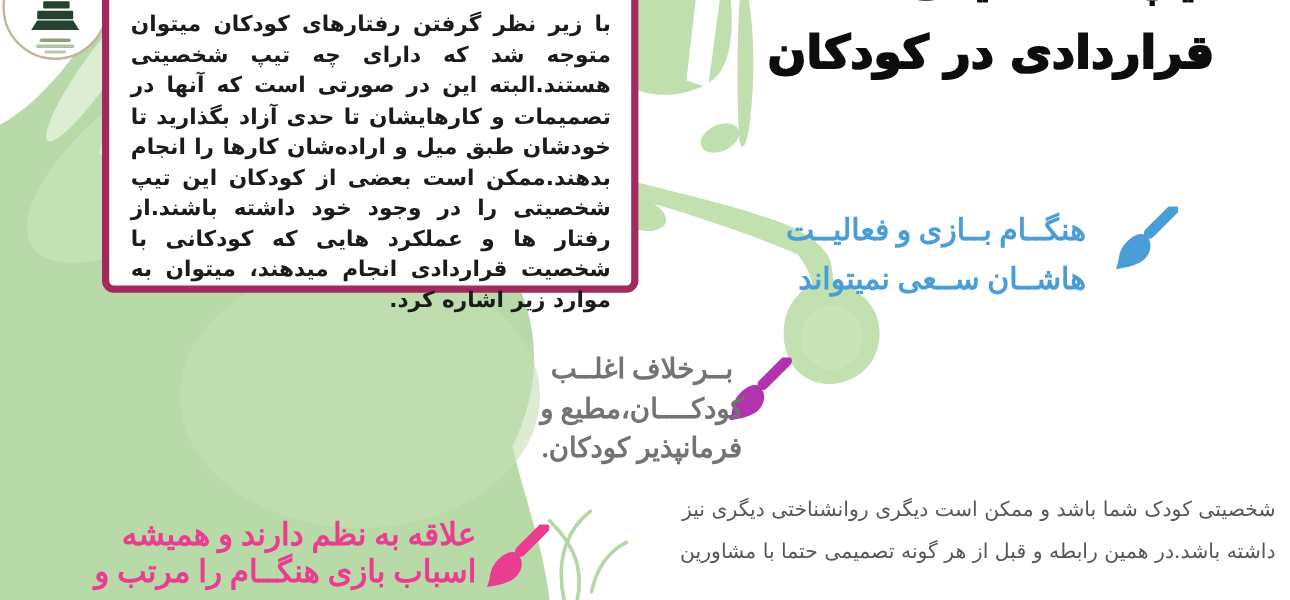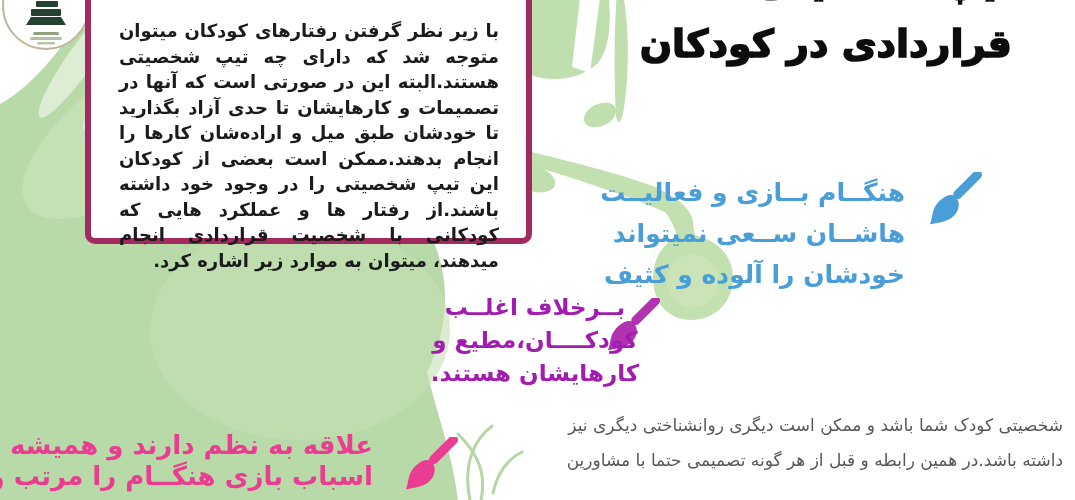--- a/index.html
+++ b/index.html
@@ -13,36 +13,36 @@
   .splash-svg{left:470px;top:-15px;}
   
   .logo{left:0;top:-38px;width:92px;height:92px;}
   
   .intro-box{
     left:85px;top:-16px;width:447px;height:260px;box-sizing:border-box;
     background:#ffffff;border:6px solid #a32a5e;border-radius:10px;
     padding:16px 15px 8px 16px;
   }
   .intro-box p{
-    margin:12px;direction:rtl;text-align:justify;text-align-last:right;
+    margin:2px;direction:rtl;text-align:justify;text-align-last:right;
     font-size:18px;line-height:25.5px;font-weight:bold;color:#1b1b1b;
   }
   
   .title{right:63px;top:-44px;direction:rtl;text-align:right;color:#0d0d0d;}
   .title .t-line{
     display:block;font-size:38px;font-weight:900;line-height:52px;white-space:nowrap;
     -webkit-text-stroke:1.6px #0d0d0d;letter-spacing:-1px;
   }
   .title .t-line + .t-line{margin-top:10px;}
   
   .point{direction:rtl;font-weight:bold;}
-  .point .p-line{display:block;white-space:nowrap;}
+  .point .p-line{display:block;white-space:nowrap;font-family:Liberation Serif, serif;}
   .point-blue{right:170px;top:172px;text-align:right;color:#4a9ed8;font-size:25px;line-height:41px;}
-  .point-magenta{left:368px;width:334px;top:291px;text-align:center;color:#a21caf;font-size:23px;line-height:33px;}
-  .point-pink{right:702px;top:430px;text-align:right;color:#ea3c90;font-size:26px;line-height:31px;}
+  .point-magenta{left:368px;width:334px;top:291px;text-align:center;color:#737373;font-size:23px;line-height:33px;}
+  .point-pink{right:678px;top:430px;text-align:right;color:#ea3c90;font-size:26px;line-height:31px;}
   
   .brush{width:54px;height:54px;}
   .brush-blue{left:928px;top:172px;color:#4a9ed8;}
   .brush-magenta{left:606px;top:298px;color:#b233af;}
   .brush-pink{left:404px;top:437px;color:#ea3c90;}
   
   .note{
     right:12px;top:408px;direction:rtl;text-align:right;color:#3f3f3f;
     font-size:17px;line-height:35px;font-weight:normal;opacity:.88;
   }
@@ -103,31 +103,30 @@
     <span class="t-line">قراردادی در کودکان</span>
   </div>
 
   <svg class="abs brush brush-blue" viewBox="0 0 60 60" aria-hidden="true">
     <path d="M55,3 L33,25" stroke="currentColor" stroke-width="10" stroke-linecap="round" fill="none"></path>
     <path d="M30,27 C37,33 35,45 26,51 C18,56 8,57 2,58 C5,52 4,47 7,40 C12,30 24,22 30,27 Z" fill="currentColor"></path>
   </svg>
   <div class="abs point point-blue">
     <span class="p-line">هنگــام بــازی و فعالیــت</span>
     <span class="p-line">هاشــان ســعی نمیتواند</span>
-    <span class="p-line">خودشان را آلوده و کثیف</span>
   </div>
 
   <svg class="abs brush brush-magenta" viewBox="0 0 60 60" aria-hidden="true">
     <path d="M55,3 L33,25" stroke="currentColor" stroke-width="10" stroke-linecap="round" fill="none"></path>
     <path d="M30,27 C37,33 35,45 26,51 C18,56 8,57 2,58 C5,52 4,47 7,40 C12,30 24,22 30,27 Z" fill="currentColor"></path>
   </svg>
   <div class="abs point point-magenta">
     <span class="p-line">بــرخلاف اغلــب</span>
     <span class="p-line">کودکــــان،مطیع و</span>
-    <span class="p-line">کارهایشان هستند.</span>
+    <span class="p-line">فرمانپذیر کودکان.</span>
   </div>
 
   <svg class="abs brush brush-pink" viewBox="0 0 60 60" aria-hidden="true">
     <path d="M55,3 L33,25" stroke="currentColor" stroke-width="10" stroke-linecap="round" fill="none"></path>
     <path d="M30,27 C37,33 35,45 26,51 C18,56 8,57 2,58 C5,52 4,47 7,40 C12,30 24,22 30,27 Z" fill="currentColor"></path>
   </svg>
   <div class="abs point point-pink">
     <span class="p-line">علاقه به نظم دارند و همیشه</span>
     <span class="p-line">اسباب بازی هنگــام را مرتب و</span>
   </div>

